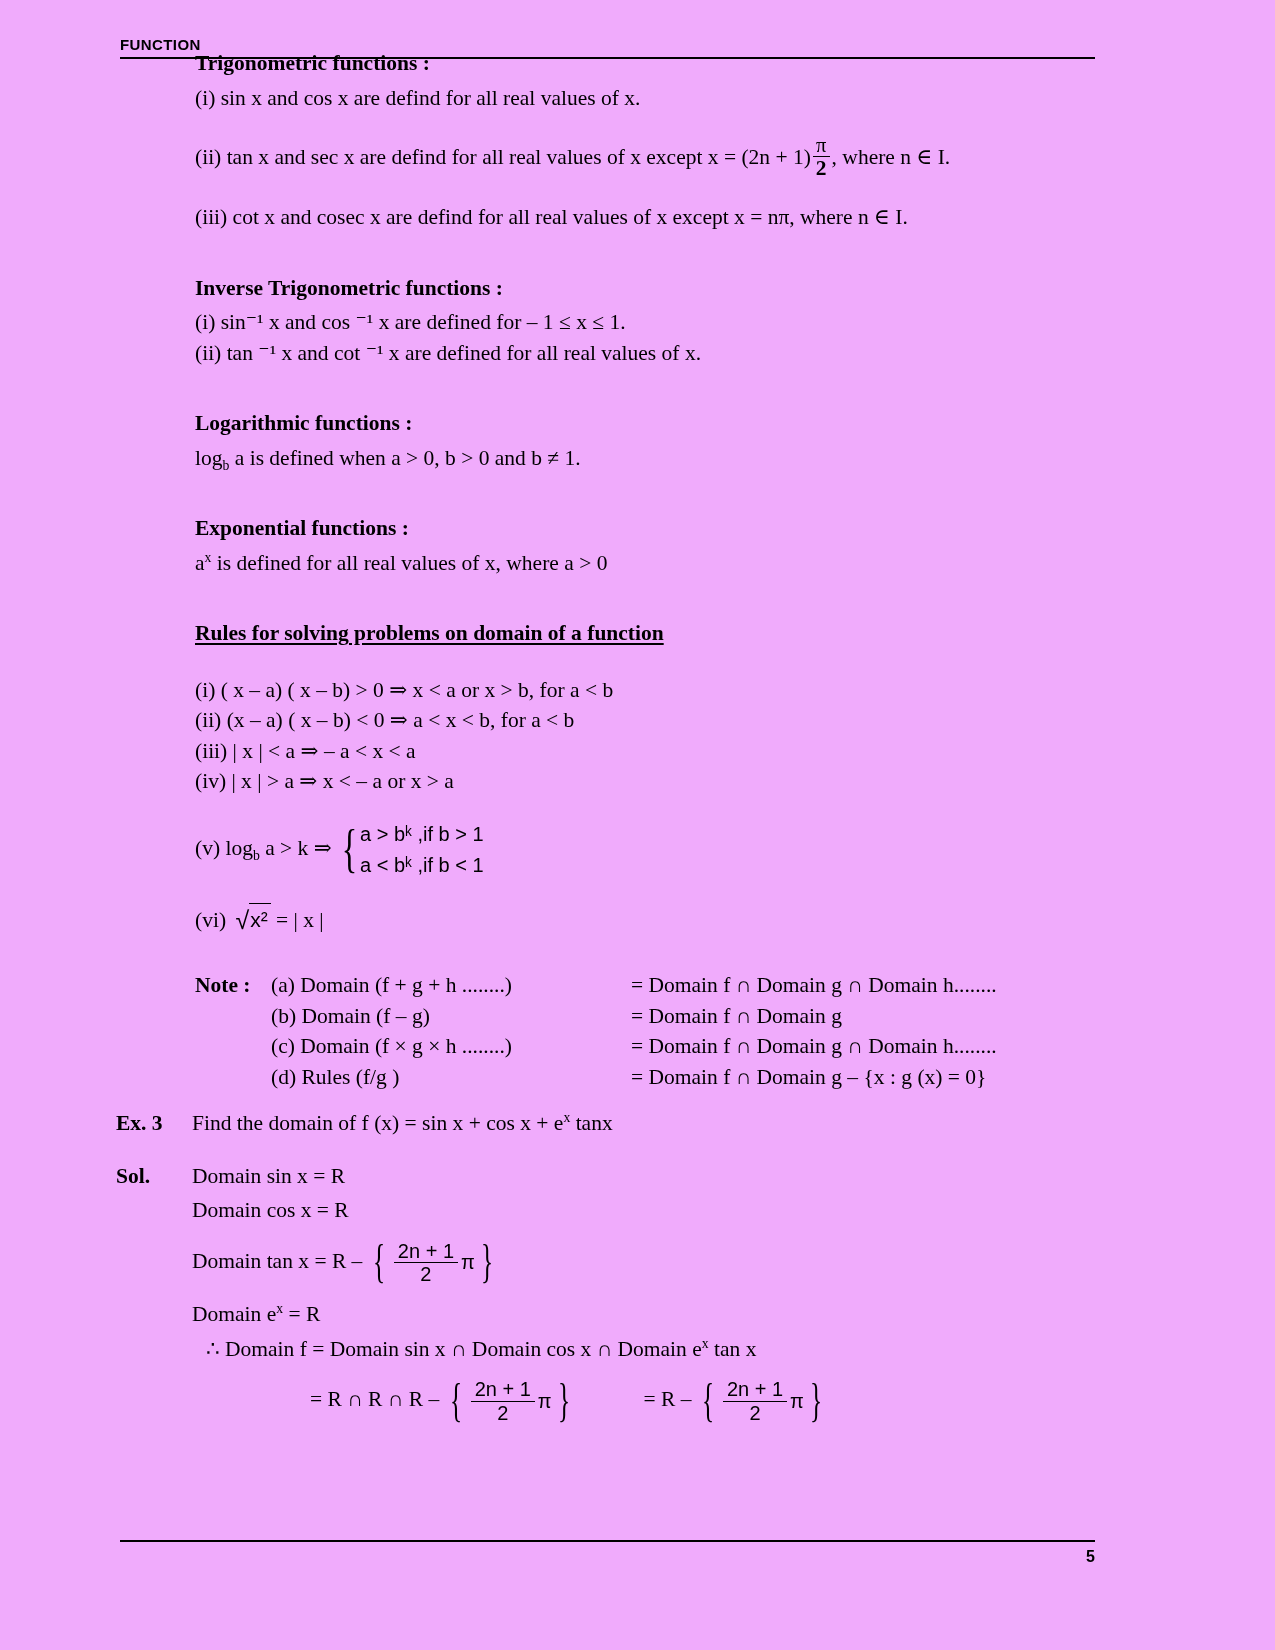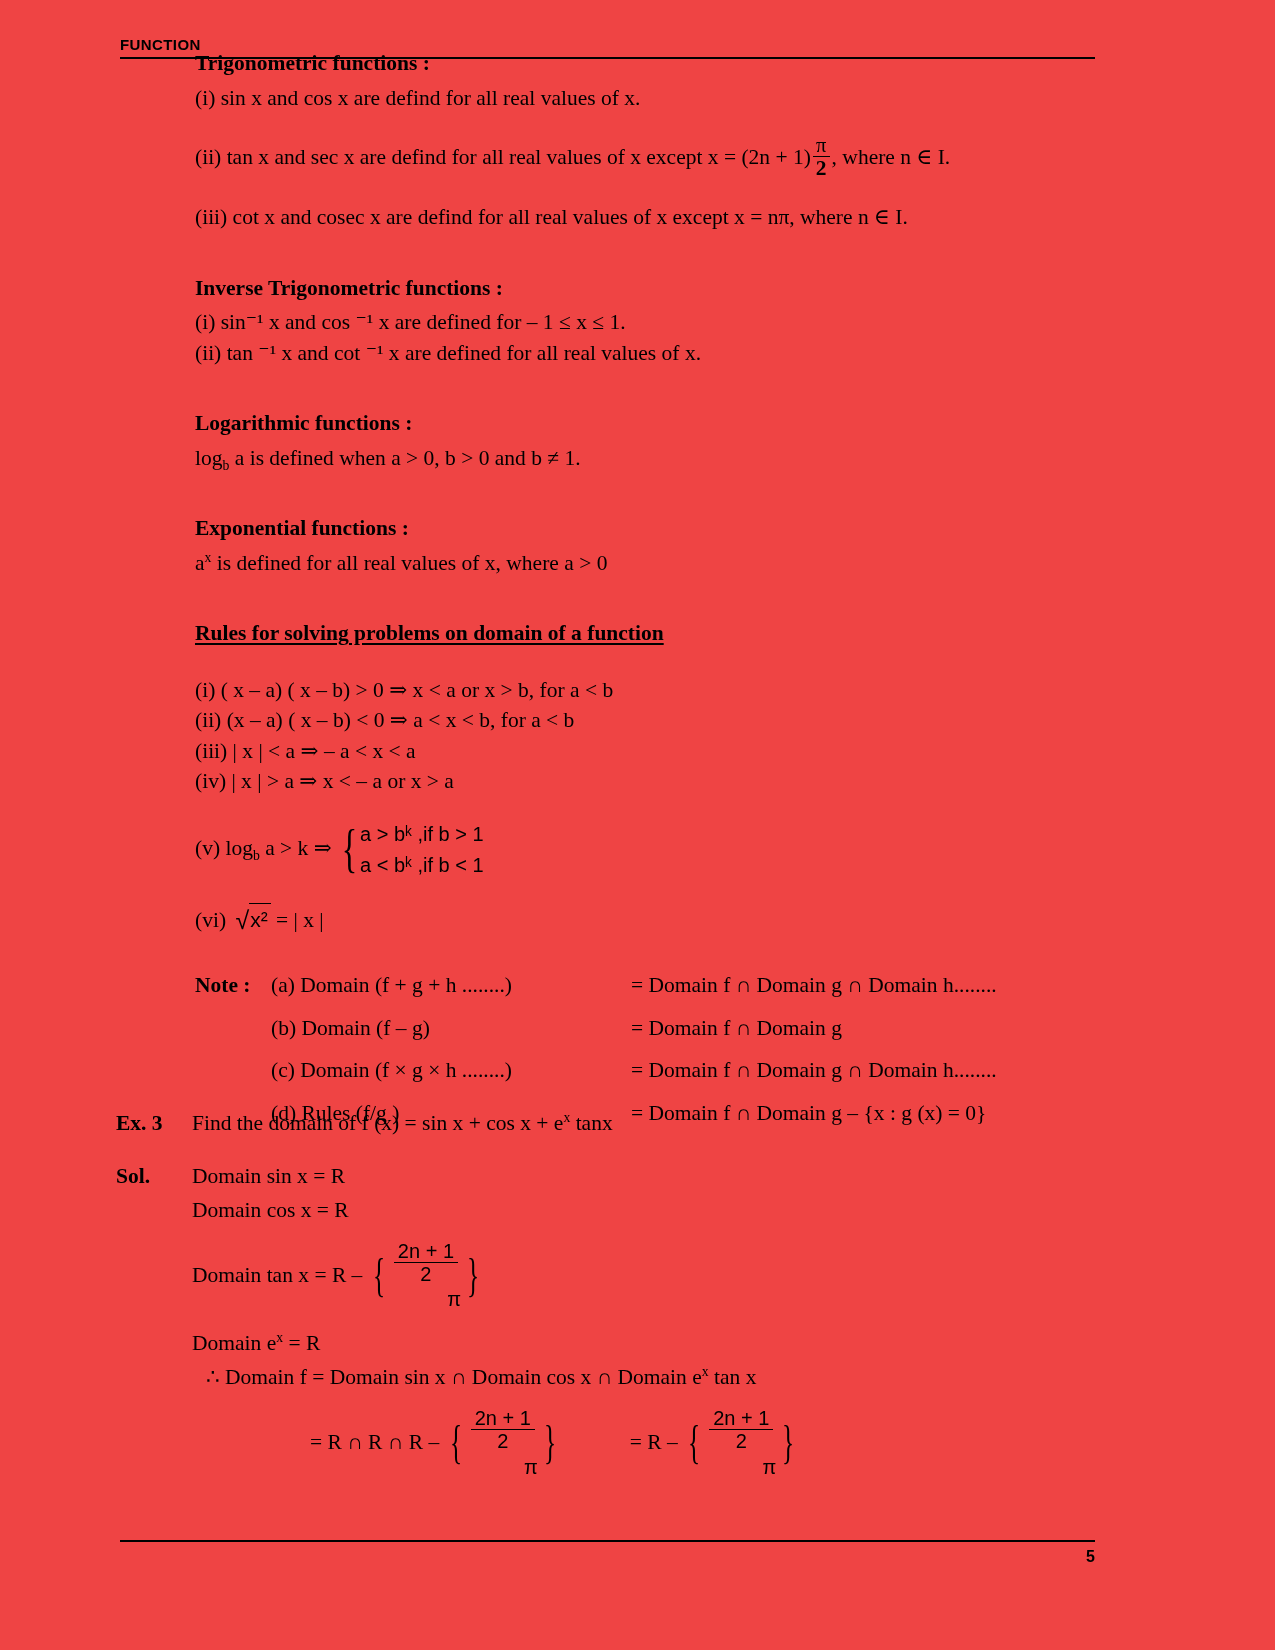--- a/index.html
+++ b/index.html
@@ -4,21 +4,21 @@
 <style>
   html, body {
     margin: 0;
     padding: 0;
     background: #ffffff;
   }
   .page {
     position: relative;
     width: 1275px;
     height: 1650px;
-    background: #ef4444;
+    background: #f0abfc;
     font-family: "Liberation Serif", "DejaVu Serif", serif;
     color: #000000;
     box-sizing: border-box;
     overflow: hidden;
   }
 
   
   .page-header {
     position: absolute;
     left: 120px;
@@ -167,25 +167,24 @@
   .setbrace .bigbrace {
     font-family: "Liberation Serif", "DejaVu Serif", serif;
     font-size: 46px;
     line-height: 0.8;
     transform: scaleX(0.55);
     display: inline-block;
     font-weight: 300;
   }
   .setbrace .inner {
     display: inline-flex;
-    align-items: flex-end;
+    align-items: center;
     font-family: "Liberation Sans", "DejaVu Sans", sans-serif;
     font-size: 20px;
     padding: 0 1px;
-    flex-direction: column;
   }
   .stackfrac {
     display: inline-block;
     text-align: center;
     line-height: 1.12;
     margin: 0 3px;
     font-family: "Liberation Sans", "DejaVu Sans", sans-serif;
   }
   .stackfrac .num {
     display: block;
@@ -196,21 +195,21 @@
     display: block;
     border-top: 1.7px solid #000;
     font-size: 20px;
     padding: 0 4px;
   }
 
   
   .note-block {
     display: grid;
     grid-template-columns: 76px 360px auto;
-    row-gap: 12px;
+    row-gap: 0;
     align-items: baseline;
   }
   .note-label {
     font-weight: bold;
     font-size: 21.5px;
   }
 
   
   .ex-block {
     position: absolute;

